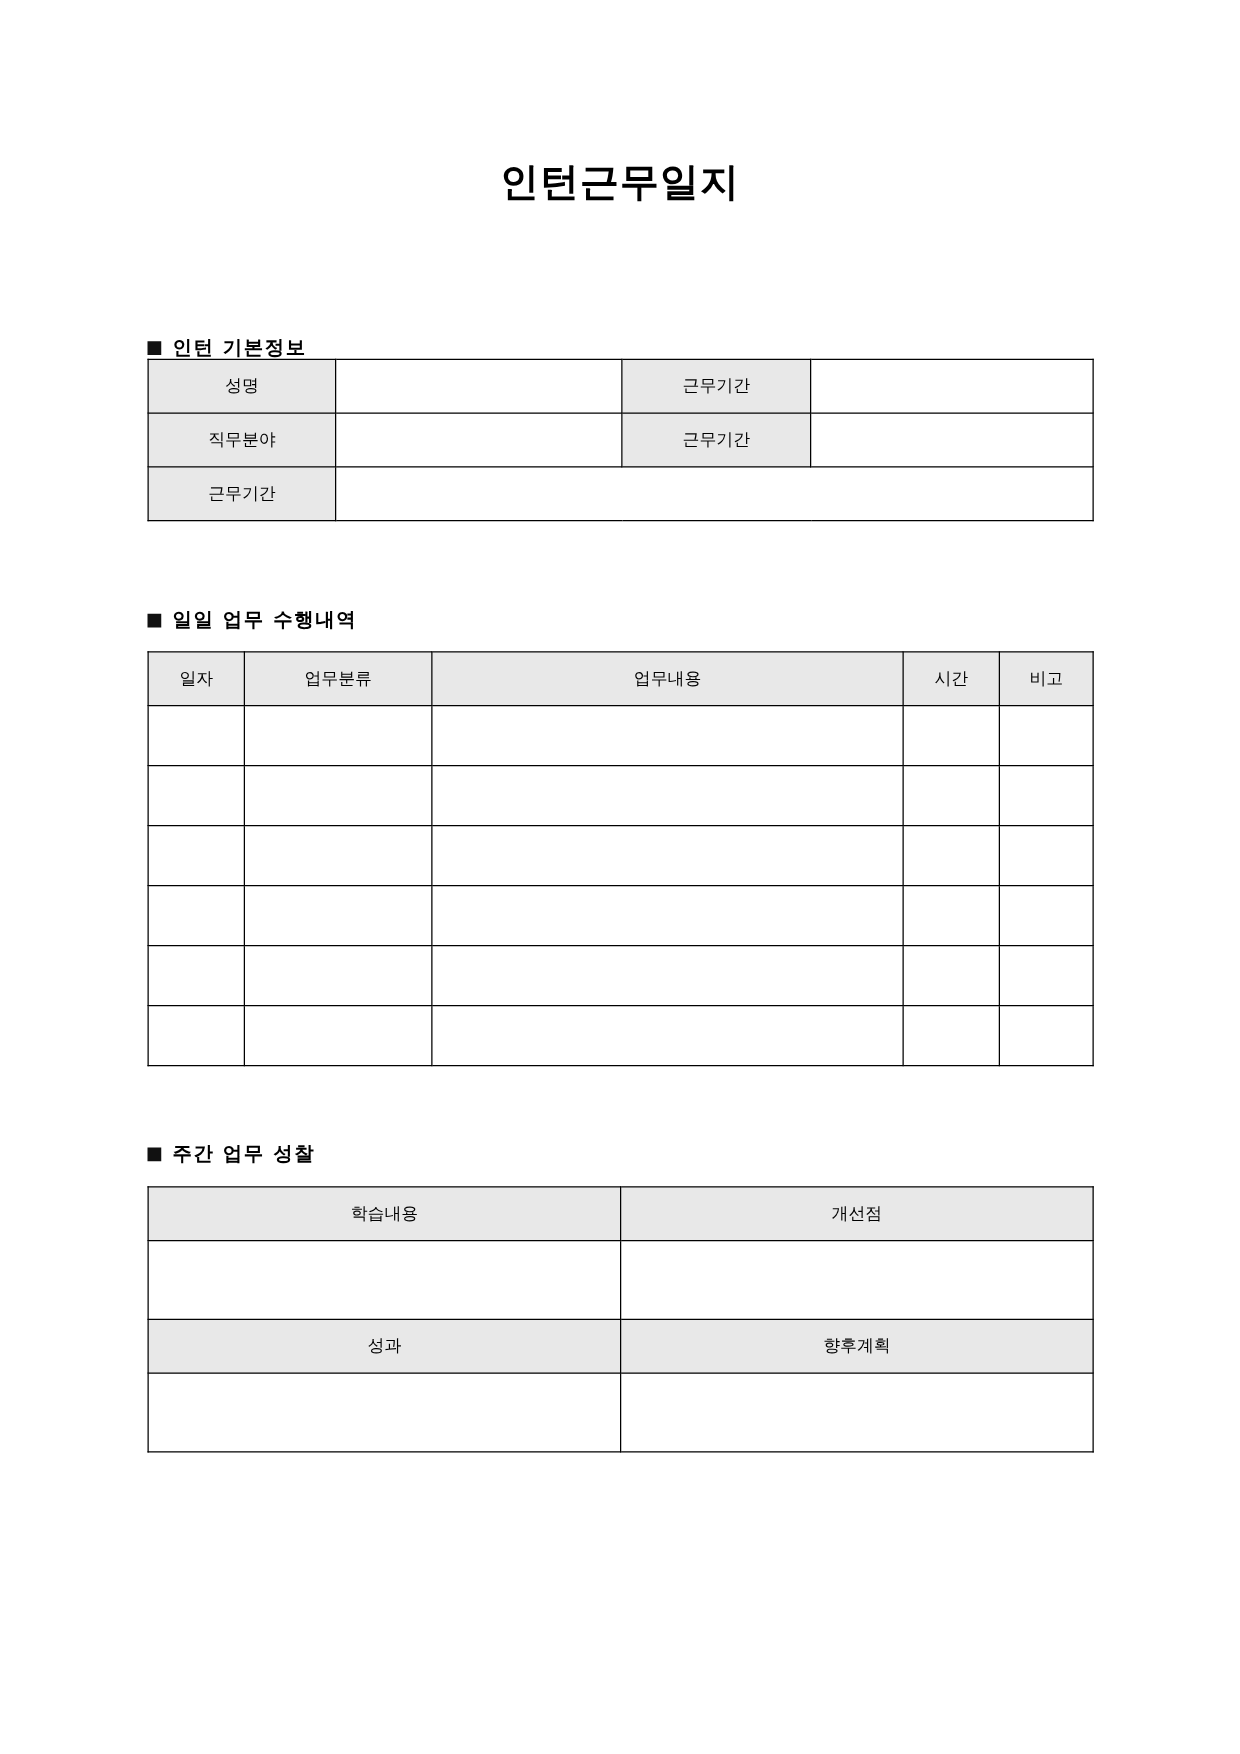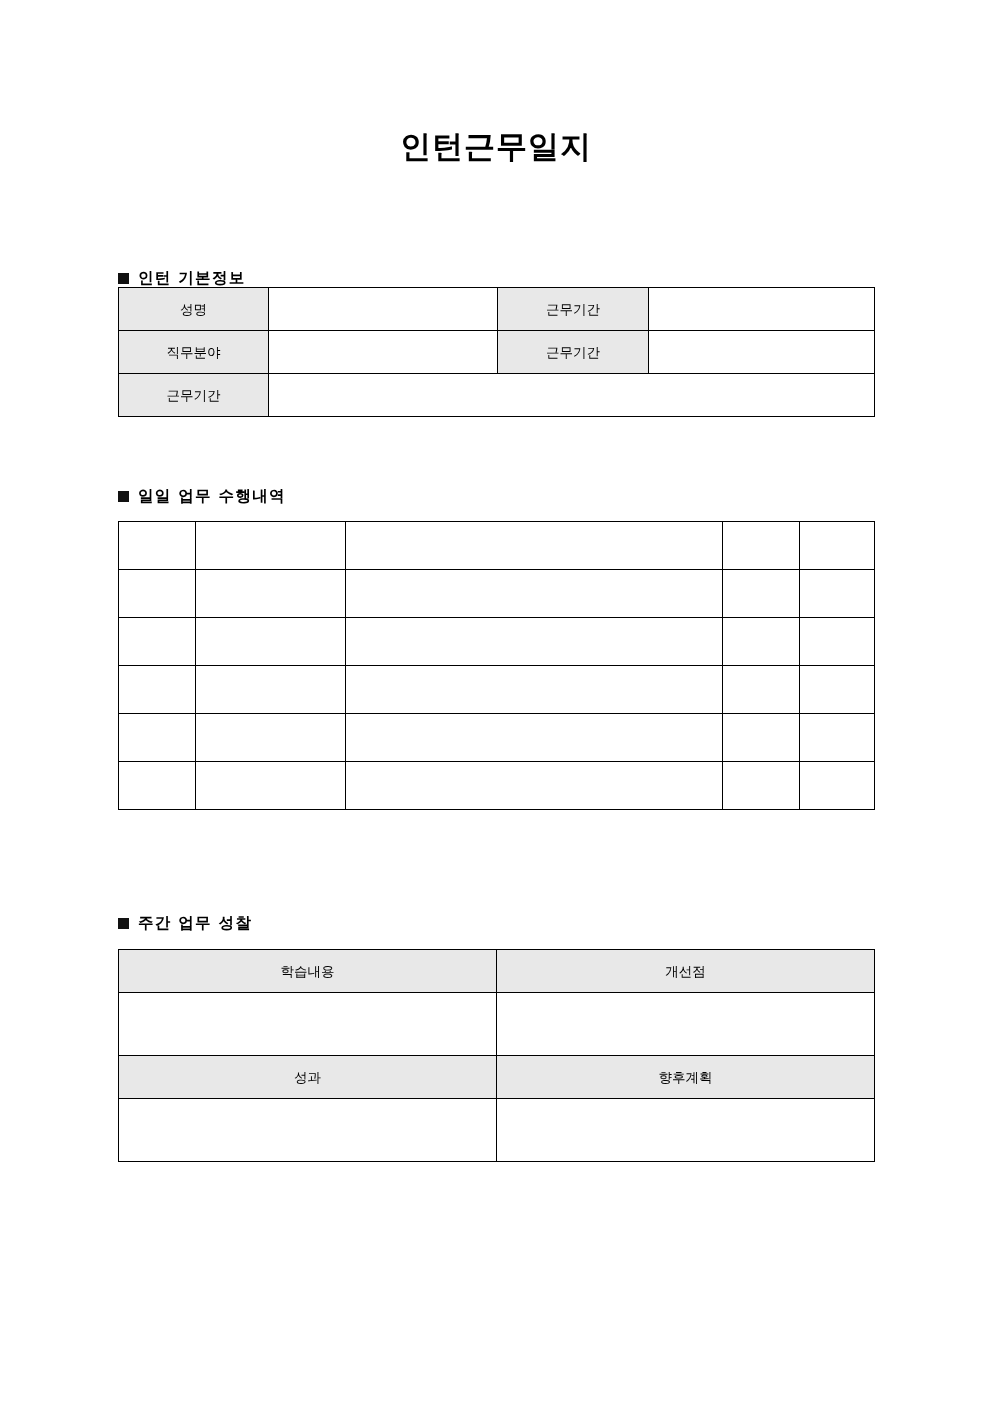--- a/index.html
+++ b/index.html
@@ -145,20 +145,27 @@
 
   <table class="form-table" id="table-daily">
     <colgroup>
       <col style="width:77px">
       <col style="width:150px">
       <col style="width:377px">
       <col style="width:77px">
       <col style="width:75px">
     </colgroup>
     <tbody>
+      <tr>
+        <td class="hdr col-hdr">일자</td>
+        <td class="hdr col-hdr">업무분류</td>
+        <td class="hdr col-hdr">업무내용</td>
+        <td class="hdr col-hdr">시간</td>
+        <td class="hdr col-hdr">비고</td>
+      </tr>
 
       <tr>
         <td class="blank body-cell"></td>
         <td class="blank body-cell"></td>
         <td class="blank body-cell"></td>
         <td class="blank body-cell"></td>
         <td class="blank body-cell"></td>
       </tr>
       <tr>
         <td class="blank body-cell"></td>

